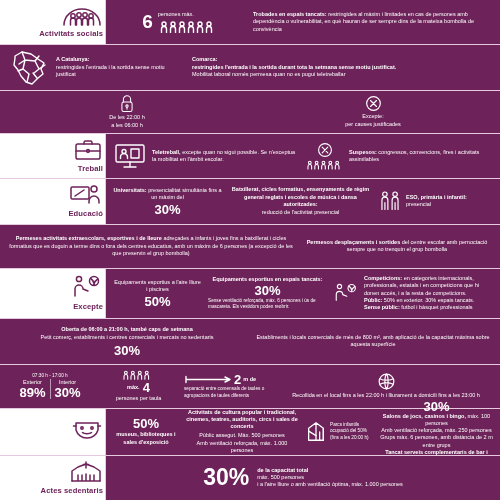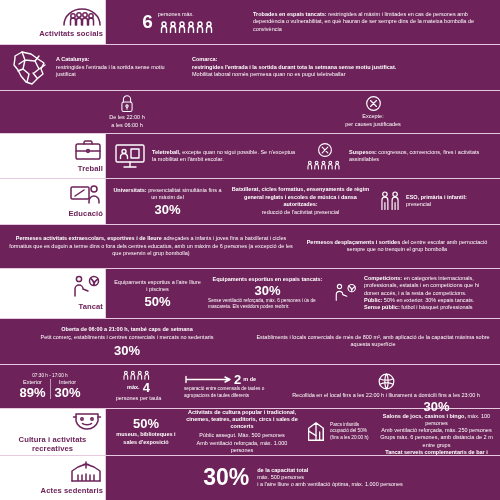--- a/index.html
+++ b/index.html
@@ -245,21 +245,21 @@
   <div class="row" style="height:53px">
     <div class="cat">
       <span class="ico">
         <svg width="32" height="26" viewBox="0 0 32 26">
             <circle class="strokep" cx="8" cy="5" r="2.6"></circle>
             <path class="strokep" d="M4 22v-7a4 4 0 0 1 8 0l5 2"></path>
             <circle class="strokep" cx="23" cy="7" r="4.5"></circle>
             <path class="strokep" stroke-width="1" d="M19.5 4.3c2 1.3 3.5 3.6 3.8 6.2M26.8 5c-1.6 1-3.6 3-4.2 5.9"></path>
           </svg>
       </span>
-      <span class="lbl">Tancat</span>
+      <span class="lbl">Excepte</span>
     </div>
     <div class="cells">
       <div class="cell stack" style="flex:0 0 95px">
         <span class="txt c">Equipaments esportius a l'aire lliure i piscines</span>
         <span class="mid">50%</span>
       </div>
       <div class="cell stack" style="flex:0 0 125px">
         <span class="txt c b">Equipaments esportius en espais tancats:</span>
         <span class="mid">30%</span>
         <span class="tiny c">Sense ventilació reforçada, màx. 6 persones i ús de mascareta. Els vestidors poden reobrir.</span>
@@ -357,21 +357,20 @@
     <div class="cat">
       <span class="ico">
         <svg width="32" height="24" viewBox="0 0 32 24">
             <path class="strokep" d="M5 5h22v7a11 11 0 0 1-11 8A11 11 0 0 1 5 12V5z"></path>
             <circle class="strokep" stroke-width="1" cx="11" cy="10" r="1.2"></circle>
             <circle class="strokep" stroke-width="1" cx="21" cy="10" r="1.2"></circle>
             <path class="strokep" stroke-width="1" d="M11.5 14.5c1.5 1.6 7.5 1.6 9 0"></path>
             <path class="strokep" stroke-width="1" d="M5 8H2.5M27 8h2.5"></path>
           </svg>
       </span>
-      <span class="lbl">Cultura i activitats recreatives</span>
     </div>
     <div class="cells">
       <div class="cell stack" style="flex:0 0 72px;gap:1px">
         <span class="mid">50%</span>
         <span class="txt c b">museus, biblioteques i sales d'exposició</span>
       </div>
       <div class="cell stack" style="flex:0 0 120px;gap:1px">
         <span class="txt c b">Activitats de cultura popular i tradicional, cinemes, teatres, auditoris, circs i sales de concerts</span>
         <span class="txt c">Públic assegut. Màx. 500 persones</span>
         <span class="txt c">Amb ventilació reforçada, màx. 1.000 persones</span>

